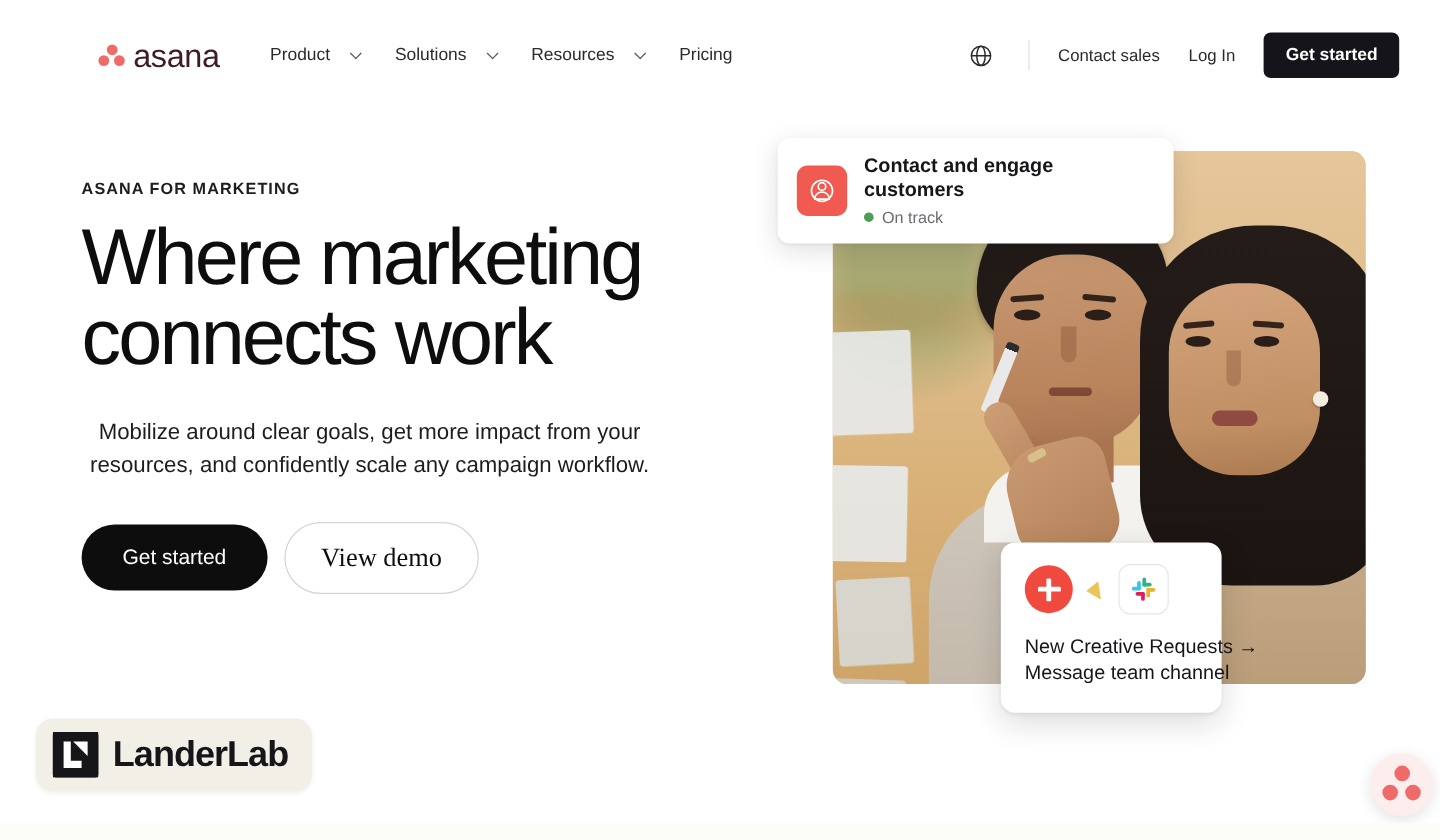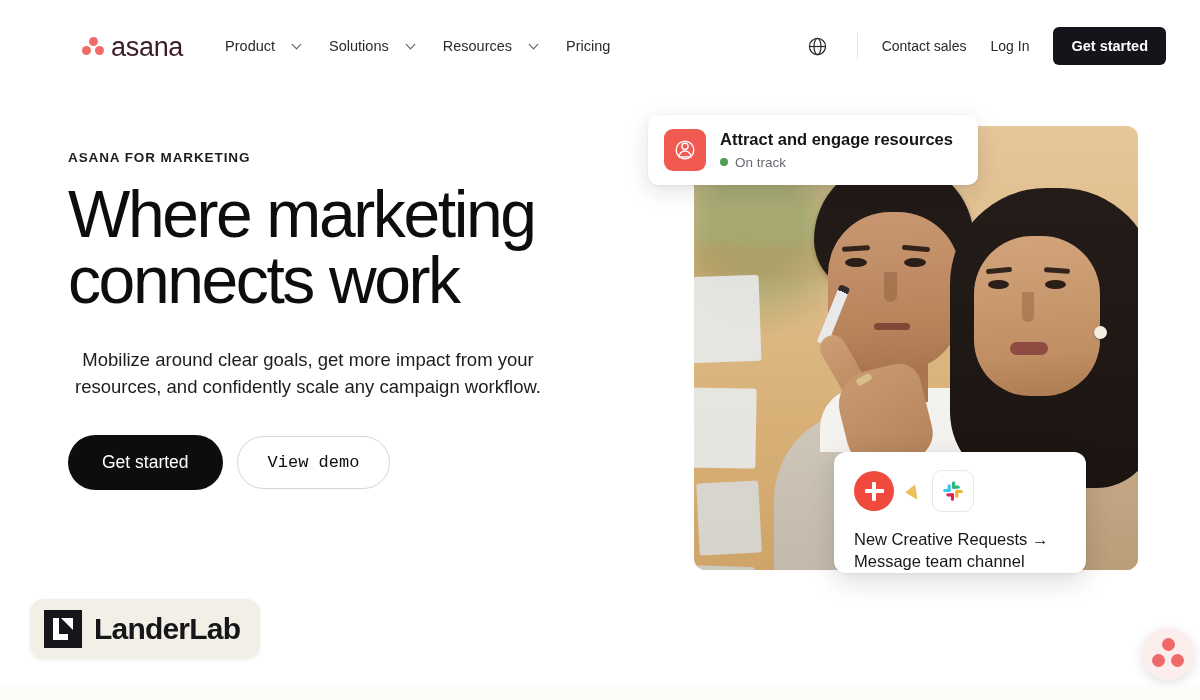--- a/index.html
+++ b/index.html
@@ -197,26 +197,26 @@
     border: none;
     border-radius: 999px;
     padding: 17px 34px;
     cursor: pointer;
     font-family: inherit;
     white-space: nowrap;
   }
   .btn-pill-light {
     background: #ffffff;
     color: #0d0d0d;
-    font-size: 17px;
+    font-size: 22px;
     border: 1px solid #d5d5d8;
     border-radius: 999px;
     padding: 16px 30px;
     cursor: pointer;
-    font-family: Liberation Mono, monospace;
+    font-family: Liberation Serif, serif;
     white-space: nowrap;
   }
 
   
   .hero-media {
     position: absolute;
     left: 694px;
     top: 126px;
     width: 444px;
     height: 444px;
@@ -372,25 +372,25 @@
   .dot-green {
     width: 8px; height: 8px; border-radius: 50%;
     background: #4f9e55; flex: none;
   }
 
   
   .card-slack {
     position: absolute;
     left: 834px;
     top: 452px;
-    width: 252px;
+    width: 184px;
     background: #ffffff;
     border-radius: 12px;
     box-shadow: 0 8px 26px rgba(20,20,30,0.15), 0 1px 3px rgba(20,20,30,0.06);
-    padding: 18px 20px 0;
+    padding: 18px 20px 21px;
   }
   .slack-row {
     display: flex; align-items: center; gap: 8px;
     margin-bottom: 16px;
   }
   .plus-circle {
     width: 40px; height: 40px; border-radius: 50%;
     background: #f04a3f;
     display: flex; align-items: center; justify-content: center;
     flex: none;
@@ -595,21 +595,21 @@
 
 <div class="card-goal">
   <div class="goal-icon">
     <svg width="22" height="22" viewBox="0 0 24 24" fill="none" stroke="#ffffff" stroke-width="1.5">
       <circle cx="12" cy="8" r="3.4"></circle>
       <path d="M5.5 19.5c0-3.8 2.9-6.4 6.5-6.4s6.5 2.6 6.5 6.4z"></path>
       <circle cx="12" cy="12" r="9.6"></circle>
     </svg>
   </div>
   <div>
-    <div class="goal-title">Attract and engage resources</div>
+    <div class="goal-title">Contact and engage customers</div>
     <div class="goal-status">
       <span class="dot-green"></span>
       <span>On track</span>
     </div>
   </div>
 </div>
 
 <div class="card-slack">
   <div class="slack-row">
     <span class="plus-circle"></span>

